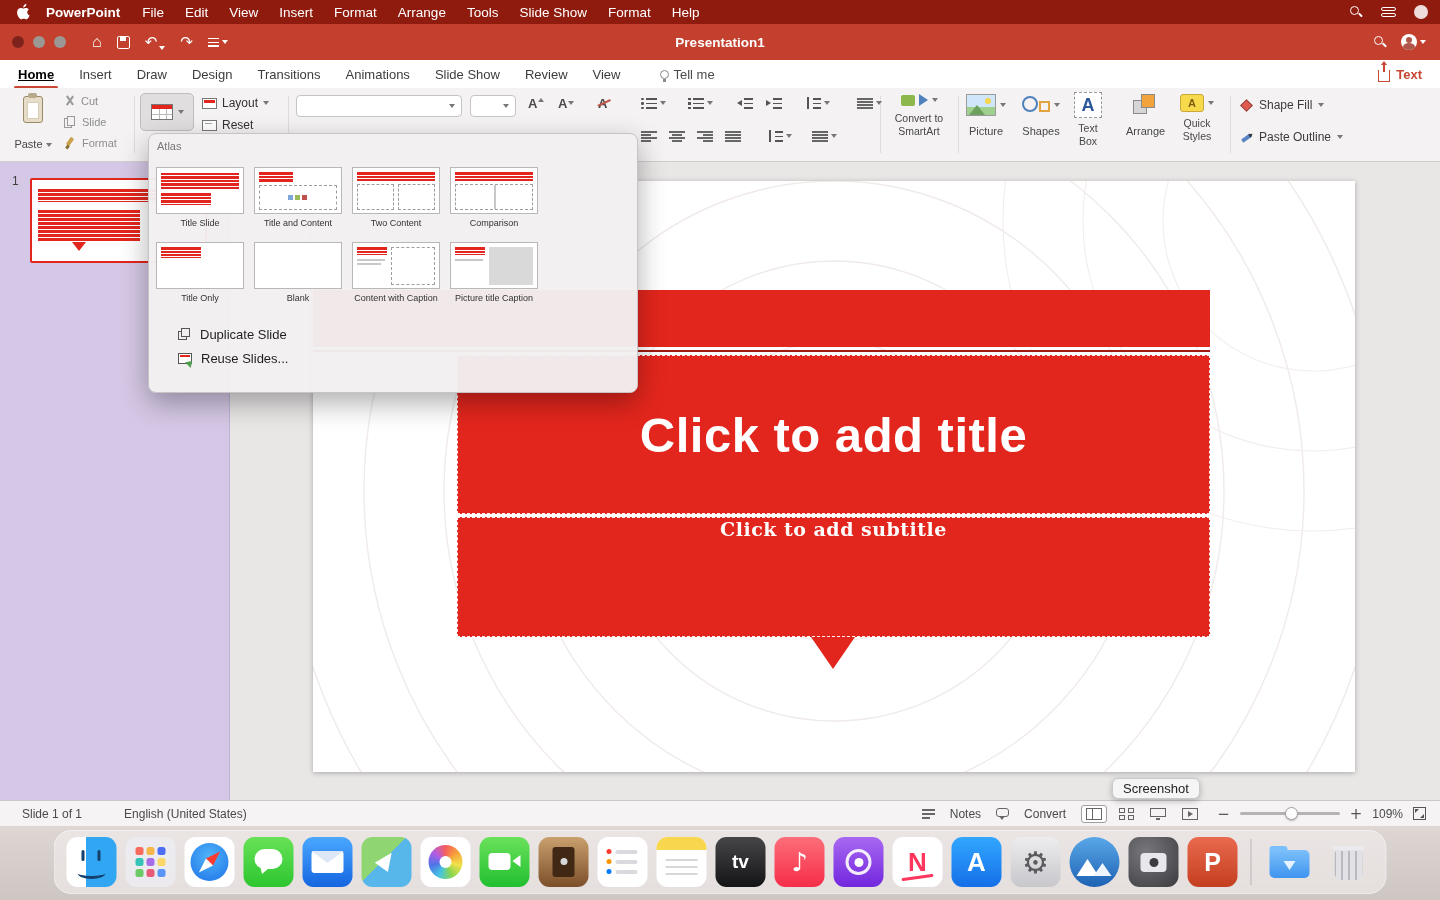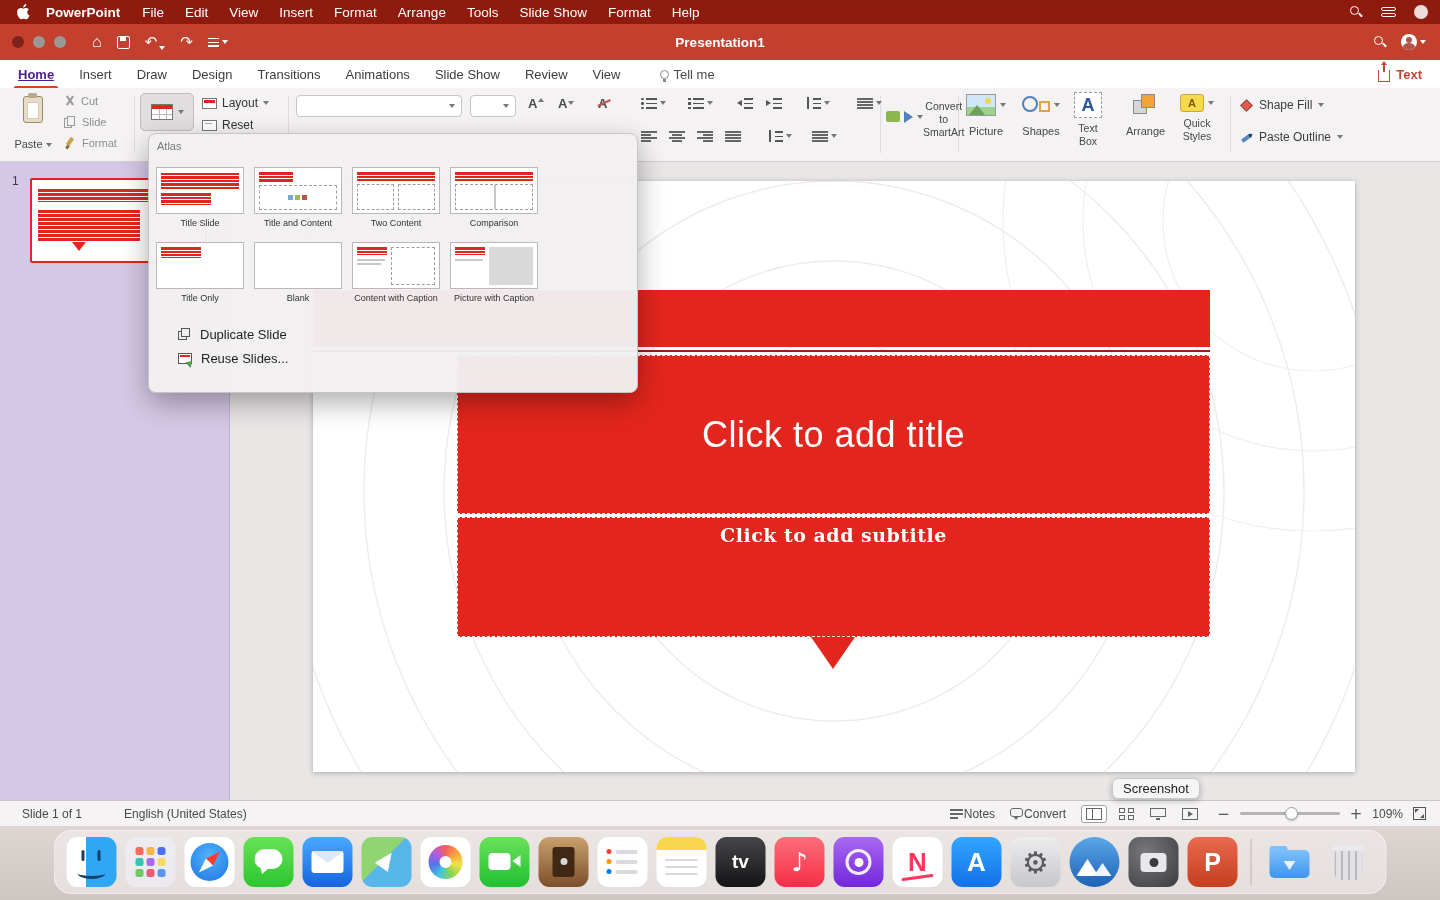--- a/index.html
+++ b/index.html
@@ -45,21 +45,21 @@
   .ic-tbsearch b{position:absolute;left:8px;top:8px;width:5px;height:1.8px;background:#fff;transform:rotate(45deg);}
   .avatar-wrap{display:flex;align-items:center;gap:3px;}
   .ic-avatar{width:16px;height:16px;border-radius:50%;background:#fff;position:relative;overflow:hidden;}
   .ic-avatar i{position:absolute;left:5px;top:3px;width:6px;height:6px;border-radius:50%;background:#b0554a;}
   .ic-avatar b{position:absolute;left:2px;top:9px;width:12px;height:8px;border-radius:50% 50% 0 0;background:#b0554a;}
   .chev-w{width:0;height:0;border-left:3.5px solid transparent;border-right:3.5px solid transparent;border-top:4px solid #fff;}
 
   
   .tabrow{position:absolute;left:0;top:36px;width:100%;height:28px;background:#fff;display:flex;align-items:center;padding-left:18px;}
   .tab{position:relative;margin-right:25px;font-size:13px;color:#3c3c3c;white-space:nowrap;}
-  .tab.active{color:#4c1d95;font-weight:700;text-decoration:underline;}
+  .tab.active{color:#000000;font-weight:700;text-decoration:underline;}
   .tab.active::after{content:"";position:absolute;left:-4px;right:-4px;bottom:-7px;height:3px;background:#c74634;border-radius:2px;}
   .tellme{display:flex;align-items:center;gap:5px;margin-left:14px;font-size:13px;color:#4a4a4a;}
   .ic-bulb{width:9px;height:9px;border:1.4px solid #8a8a8a;border-radius:50%;position:relative;}
   .ic-bulb i{position:absolute;left:2px;top:8px;width:3px;height:3px;background:#8a8a8a;}
   .share{position:absolute;right:18px;display:flex;align-items:center;gap:6px;color:#c74634;font-size:13px;font-weight:600;}
   .ic-share{width:12px;height:12px;border:1.5px solid #c74634;border-top:none;position:relative;margin-top:3px;}
   .ic-share i{position:absolute;left:4px;top:-7px;width:1.8px;height:9px;background:#c74634;}
   .ic-share b{position:absolute;left:2px;top:-9px;width:0;height:0;border-left:3px solid transparent;border-right:3px solid transparent;border-bottom:4px solid #c74634;}
 
   
@@ -125,21 +125,21 @@
   .pspace i.r1{top:1px;} .pspace i.r2{top:5.5px;} .pspace i.r3{top:10px;}
   .pspace b{position:absolute;left:1px;top:0;width:1.5px;height:12px;background:#555;}
   .align{width:16px;height:12px;position:relative;}
   .align i{position:absolute;height:1.5px;background:#666;}
   .align i.r1{top:1px;} .align i.r2{top:4px;} .align i.r3{top:7px;} .align i.r4{top:10px;}
   .al-l i.r1,.al-l i.r3{left:0;width:16px;} .al-l i.r2,.al-l i.r4{left:0;width:10px;}
   .al-c i.r1,.al-c i.r3{left:0;width:16px;} .al-c i.r2,.al-c i.r4{left:3px;width:10px;}
   .al-r i.r1,.al-r i.r3{left:0;width:16px;} .al-r i.r2,.al-r i.r4{right:0;left:auto;width:10px;}
   .al-j i{left:0;width:16px;}
   
-  .smartart{position:absolute;left:886px;top:6px;width:66px;display:flex;flex-direction:row;align-items:center;}
+  .smartart{position:absolute;left:886px;top:6px;width:66px;display:flex;flex-direction:column;align-items:center;}
   .sa-ic{display:flex;align-items:center;gap:4px;}
   .sa-shape{width:14px;height:11px;background:#8cb84b;border-radius:2px;}
   .sa-arrow{width:0;height:0;border-top:6px solid transparent;border-bottom:6px solid transparent;border-left:9px solid #4f81bd;}
   .smartart .two{margin-top:6px;line-height:1.25;}
   .rlabel2{font-size:10.5px;color:#474747;text-align:center;line-height:1.25;}
   
   .bigbtn{position:absolute;top:6px;display:flex;flex-direction:column;align-items:center;}
   .pic-ic{width:30px;height:22px;border:1px solid #9a9a9a;background:linear-gradient(#cfe7f8 0 62%,#9fd08e 62%);position:relative;}
   .pic-ic i{position:absolute;right:4px;top:3px;width:6px;height:6px;border-radius:50%;background:#f6d44c;}
   .pic-ic b{position:absolute;left:2px;bottom:0;width:0;height:0;border-left:8px solid transparent;border-right:8px solid transparent;border-bottom:10px solid #6da05e;}
@@ -171,24 +171,24 @@
   .thumb .box{position:absolute;left:6px;top:30px;width:102px;height:32px;}
   .thumb .ptr{position:absolute;left:40px;top:62px;width:0;height:0;border-left:7px solid transparent;border-right:7px solid transparent;border-top:9px solid #e3261d;}
 
   .canvas{position:absolute;left:230px;top:0;right:0;height:100%;background:#e9e6e6;}
   .slide{position:absolute;left:83px;top:19px;width:1042px;height:591px;background:#fff;box-shadow:0 1px 5px rgba(0,0,0,.28);overflow:hidden;}
   .slide svg{position:absolute;left:0;top:0;}
   .banner{position:absolute;left:0;top:109px;width:897px;height:57px;background:#e3261d;}
   .banner-line{position:absolute;left:0;top:169px;width:897px;height:2px;background:#9e1a12;}
   .titlebox{position:absolute;left:144px;top:174px;width:753px;height:159px;background:#e3261d;border:1.5px dashed rgba(255,255,255,.95);
     display:flex;align-items:center;justify-content:center;}
-  .titlebox .t{color:#fff;font-size:36px;font-weight:400;letter-spacing:.5px;}
+  .titlebox .t{color:#fff;font-size:49px;font-weight:700;letter-spacing:.5px;}
   .subtitlebox{position:absolute;left:144px;top:336px;width:753px;height:120px;background:#e3261d;border:1.5px dashed rgba(255,255,255,.95);
     display:flex;justify-content:center;}
-  .subtitlebox .t{margin-top:6px;color:#fff;font-size:19px;font-weight:700;font-family:"DejaVu Serif","Liberation Serif",serif;letter-spacing:.5px;}
+  .subtitlebox .t{margin-top:0;color:#fff;font-size:19px;font-weight:700;font-family:"DejaVu Serif","Liberation Serif",serif;letter-spacing:.5px;}
   .pointer{position:absolute;left:498px;top:456px;width:0;height:0;border-left:22px solid transparent;border-right:22px solid transparent;border-top:32px solid #e3261d;}
 
   
   .layout-dropdown{position:absolute;left:148px;top:133px;width:490px;height:260px;background:rgba(242,240,239,.97);
     border:1px solid #c6c4c4;border-radius:8px;box-shadow:0 10px 28px rgba(0,0,0,.32);z-index:50;}
   .theme-name{position:absolute;left:8px;top:6px;font-size:11px;color:#7a7a7a;}
   .thumbrow{position:absolute;left:7px;display:flex;gap:10px;}
   .row1{top:33px;} .row2{top:108px;}
   .lay-cell{width:88px;display:flex;flex-direction:column;align-items:center;}
   .mini{position:relative;width:88px;height:47px;background:#fff;border:1px solid #b9b7b7;overflow:hidden;}
@@ -210,21 +210,21 @@
   .mi-out i.a{top:2.5px;} .mi-out i.b{top:5.5px;} .mi-out i.c{top:8.5px;}
   .mi-reuse{width:14px;height:11px;border:1.2px solid #555;position:relative;background:#fff;}
   .mi-reuse i{position:absolute;left:1px;top:1px;right:1px;height:2.5px;background:#e3261d;}
   .mi-reuse b{position:absolute;right:-3px;bottom:-3px;width:0;height:0;border-left:4px solid transparent;border-right:4px solid transparent;border-bottom:6px solid #4f9d4f;transform:rotate(45deg);}
 
   
   .statusbar{position:absolute;left:0;top:776px;width:100%;height:26px;background:#f5f3f3;border-top:1px solid #c9c7c7;
     display:flex;align-items:center;font-size:12px;color:#4a4a4a;}
   .sb-left{display:flex;align-items:center;gap:42px;margin-left:22px;}
   .sb-right{position:absolute;right:14px;display:flex;align-items:center;gap:15px;}
-  .sb-btn{display:flex;align-items:center;gap:1px;}
+  .sb-btn{display:flex;align-items:center;gap:15px;}
   .ic-notes{width:13px;height:11px;position:relative;}
   .ic-notes i{position:absolute;left:0;width:13px;height:1.5px;background:#666;}
   .ic-notes i.a{top:1px;} .ic-notes i.b{top:5px;} .ic-notes i.c{top:9px;width:8px;}
   .ic-cmt{width:13px;height:11px;position:relative;}
   .ic-cmt i{position:absolute;left:0;top:0;width:13px;height:9px;border:1.3px solid #666;border-radius:3px;}
   .ic-cmt b{position:absolute;left:3px;top:8px;width:0;height:0;border-left:3px solid transparent;border-right:3px solid transparent;border-top:4px solid #666;}
   .viewbtns{display:flex;align-items:center;gap:8px;}
   .vbtn{padding:2px 4px;border-radius:3px;display:flex;align-items:center;}
   .vbtn.active{border:1px solid #a0a0a0;background:#fff;}
   .ic-norm{width:16px;height:12px;border:1px solid #666;position:relative;}
@@ -859,21 +859,21 @@
           <span class="db" style="left:38px;top:4px;width:44px;height:38px;"></span>
         </div>
         <div class="lay-label">Content with Caption</div>
       </div>
       <div class="lay-cell">
         <div class="mini">
           <span class="rs" style="left:4px;top:4px;width:30px;height:8px;"></span>
           <span class="gline" style="left:4px;top:16px;width:28px;"></span>
           <span class="gpic" style="left:38px;top:4px;width:44px;height:38px;"></span>
         </div>
-        <div class="lay-label">Picture with Caption</div>
+        <div class="lay-label">Picture title Caption</div>
       </div>
     </div>
 
     <div class="gallery-menu">
       <div class="gm-item">
         <span class="mi-dup">
             <i class="a"></i>
             <i class="b"></i>
           </span>
         <span>Duplicate Slide</span>

